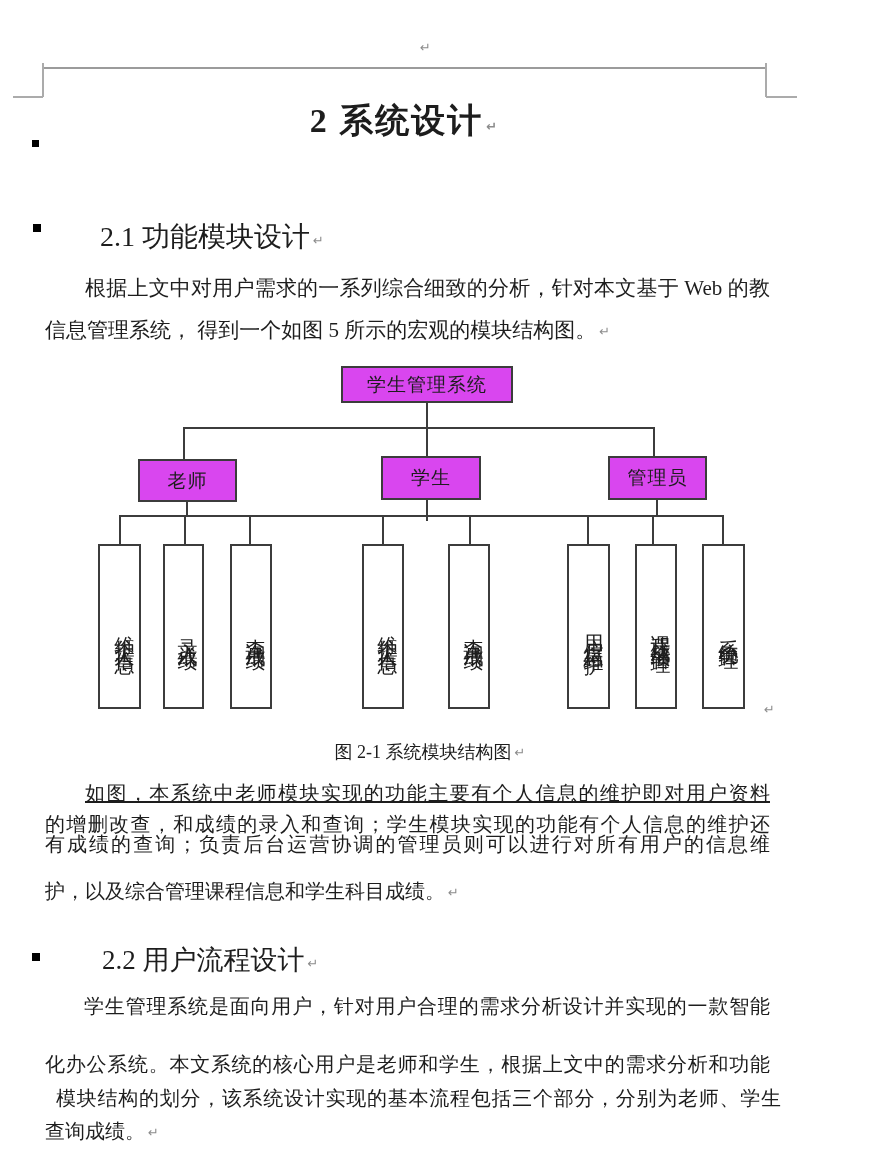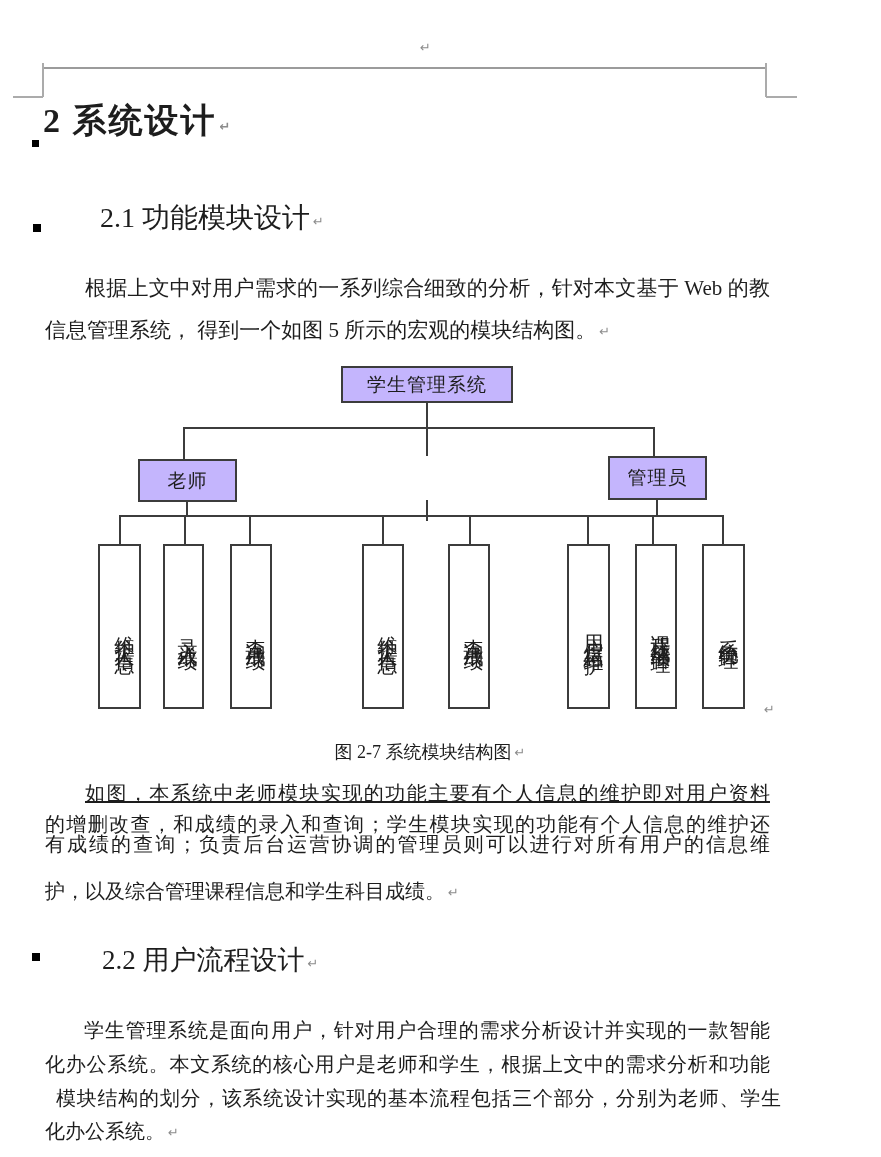--- a/index.html
+++ b/index.html
@@ -20,45 +20,45 @@
   .pilcrow{color:#8c8c8c;font-size:13px;font-family:"DejaVu Sans",sans-serif;}
   .pilcrow.inline{margin-left:3px;vertical-align:1px;}
   .pm-top{left:420px;top:40px;}
   .pm-figure{left:764px;top:702px;}
   
   .sq{background:#000;}
   .sq-title{left:32px;top:140px;width:7px;height:7px;}
   .sq-s1{left:33px;top:224px;width:8px;height:8px;}
   .sq-s2{left:32px;top:953px;width:8px;height:8px;}
   
-  .chapter-title{left:43px;top:101px;width:723px;
+  .chapter-title{left:43px;top:101px;width:723px;text-align:center;
     font-size:34px;font-weight:bold;letter-spacing:2px;line-height:40px;}
   .h2{font-weight:400;white-space:nowrap;}
-  .h2.s1{left:100px;top:201px;font-size:28px;line-height:34px;}
+  .h2.s1{left:100px;top:213px;font-size:28px;line-height:48px;}
   .h2.s2{left:102px;top:944px;font-size:27px;line-height:33px;}
   
   .bl{line-height:24px;white-space:nowrap;}
   .bl.just{white-space:normal;text-align:justify;text-align-last:justify;overflow:hidden;height:26px;}
   .p1{font-size:21px;}
   .p2,.p3{font-size:20px;}
   .p1.l1{left:85px;top:276px;width:685px;}
   .p1.l2{left:45px;top:318px;}
   .p2.l1{left:85px;top:781px;width:685px;text-decoration:underline;}
   .p2.l2{left:45px;top:812px;width:725px;}
   .p2.l3{left:45px;top:832px;width:725px;}
   .p2.l4{left:45px;top:879px;}
-  .p3.l1{left:84px;top:1018px;width:686px;}
+  .p3.l1{left:84px;top:994px;width:686px;}
   .p3.l2{left:45px;top:1052px;width:725px;}
   .p3.l3{left:56px;top:1086px;width:725px;}
   .p3.l4{left:45px;top:1119px;}
   
   .caption{left:0;top:741px;width:860px;text-align:center;font-size:18px;line-height:22px;}
   
   .dline{background:#3c3c3c;position:absolute;}
-  .dbox{position:absolute;border:2px solid #3c3c3c;background:#c4b5fd;box-sizing:border-box;
+  .dbox{position:absolute;border:2px solid #3c3c3c;background:#d946ef;box-sizing:border-box;
     display:flex;align-items:center;justify-content:center;font-size:19px;letter-spacing:1px;}
   .root-box{left:341px;top:366px;width:172px;height:37px;}
   .teacher-box{left:138px;top:459px;width:99px;height:43px;justify-content:center;}
   .student-box{left:381px;top:456px;width:100px;height:44px;}
   .admin-box{left:608px;top:456px;width:99px;height:44px;}
   .v-root{left:426px;top:403px;width:2px;height:53px;}
   .h-tier1{left:184px;top:427px;width:471px;height:2px;}
   .v-t1-left{left:183px;top:427px;width:2px;height:32px;}
   .v-t1-right{left:653px;top:427px;width:2px;height:29px;}
   .v-teacher{left:186px;top:502px;width:2px;height:14px;}
@@ -109,20 +109,23 @@
     </div>
 
   <div class="dline v-root"></div>
   <div class="dline h-tier1"></div>
   <div class="dline v-t1-left"></div>
   <div class="dline v-t1-right"></div>
 
   <div class="dbox teacher-box">
       <span>老师</span>
     </div>
+  <div class="dbox student-box">
+      <span>学生</span>
+    </div>
   <div class="dbox admin-box">
       <span>管理员</span>
     </div>
 
   <div class="dline v-teacher"></div>
   <div class="dline v-student"></div>
   <div class="dline v-admin"></div>
   <div class="dline h-tier2"></div>
 
   <div class="dline lstub ls1"></div>
@@ -138,27 +141,27 @@
   <div class="leaf lf2">录入成绩</div>
   <div class="leaf lf3">查询成绩</div>
   <div class="leaf lf4">维护个人信息</div>
   <div class="leaf lf5">查询成绩</div>
   <div class="leaf lf6">用户信息维护</div>
   <div class="leaf lf7">课程成绩管理</div>
   <div class="leaf lf8">系统管理</div>
 
   <span class="abs pilcrow pm-figure">↵</span>
 
-  <div class="abs caption"><span>图 2-7 系统模块结构图</span><span class="pilcrow inline">↵</span></div>
+  <div class="abs caption"><span>图 2-1 系统模块结构图</span><span class="pilcrow inline">↵</span></div>
 
   <div class="abs bl p2 l1 just">如图，本系统中老师模块实现的功能主要有个人信息的维护即对用户资料</div>
   <div class="abs bl p2 l2 just">的增删改查，和成绩的录入和查询；学生模块实现的功能有个人信息的维护还</div>
   <div class="abs bl p2 l3 just">有成绩的查询；负责后台运营协调的管理员则可以进行对所有用户的信息维</div>
   <div class="abs bl p2 l4"><span>护，以及综合管理课程信息和学生科目成绩。</span><span class="pilcrow inline">↵</span></div>
 
   <div class="abs h2 s2"><span>2.2  用户流程设计</span><span class="pilcrow inline">↵</span></div>
 
   <div class="abs bl p3 l1 just">学生管理系统是面向用户，针对用户合理的需求分析设计并实现的一款智能</div>
   <div class="abs bl p3 l2 just">化办公系统。本文系统的核心用户是老师和学生，根据上文中的需求分析和功能</div>
   <div class="abs bl p3 l3 just">模块结构的划分，该系统设计实现的基本流程包括三个部分，分别为老师、学生</div>
-  <div class="abs bl p3 l4"><span>化办公系统。</span><span class="pilcrow inline">↵</span></div>
+  <div class="abs bl p3 l4"><span>查询成绩。</span><span class="pilcrow inline">↵</span></div>
 
 </div>
 
 </body></html>

